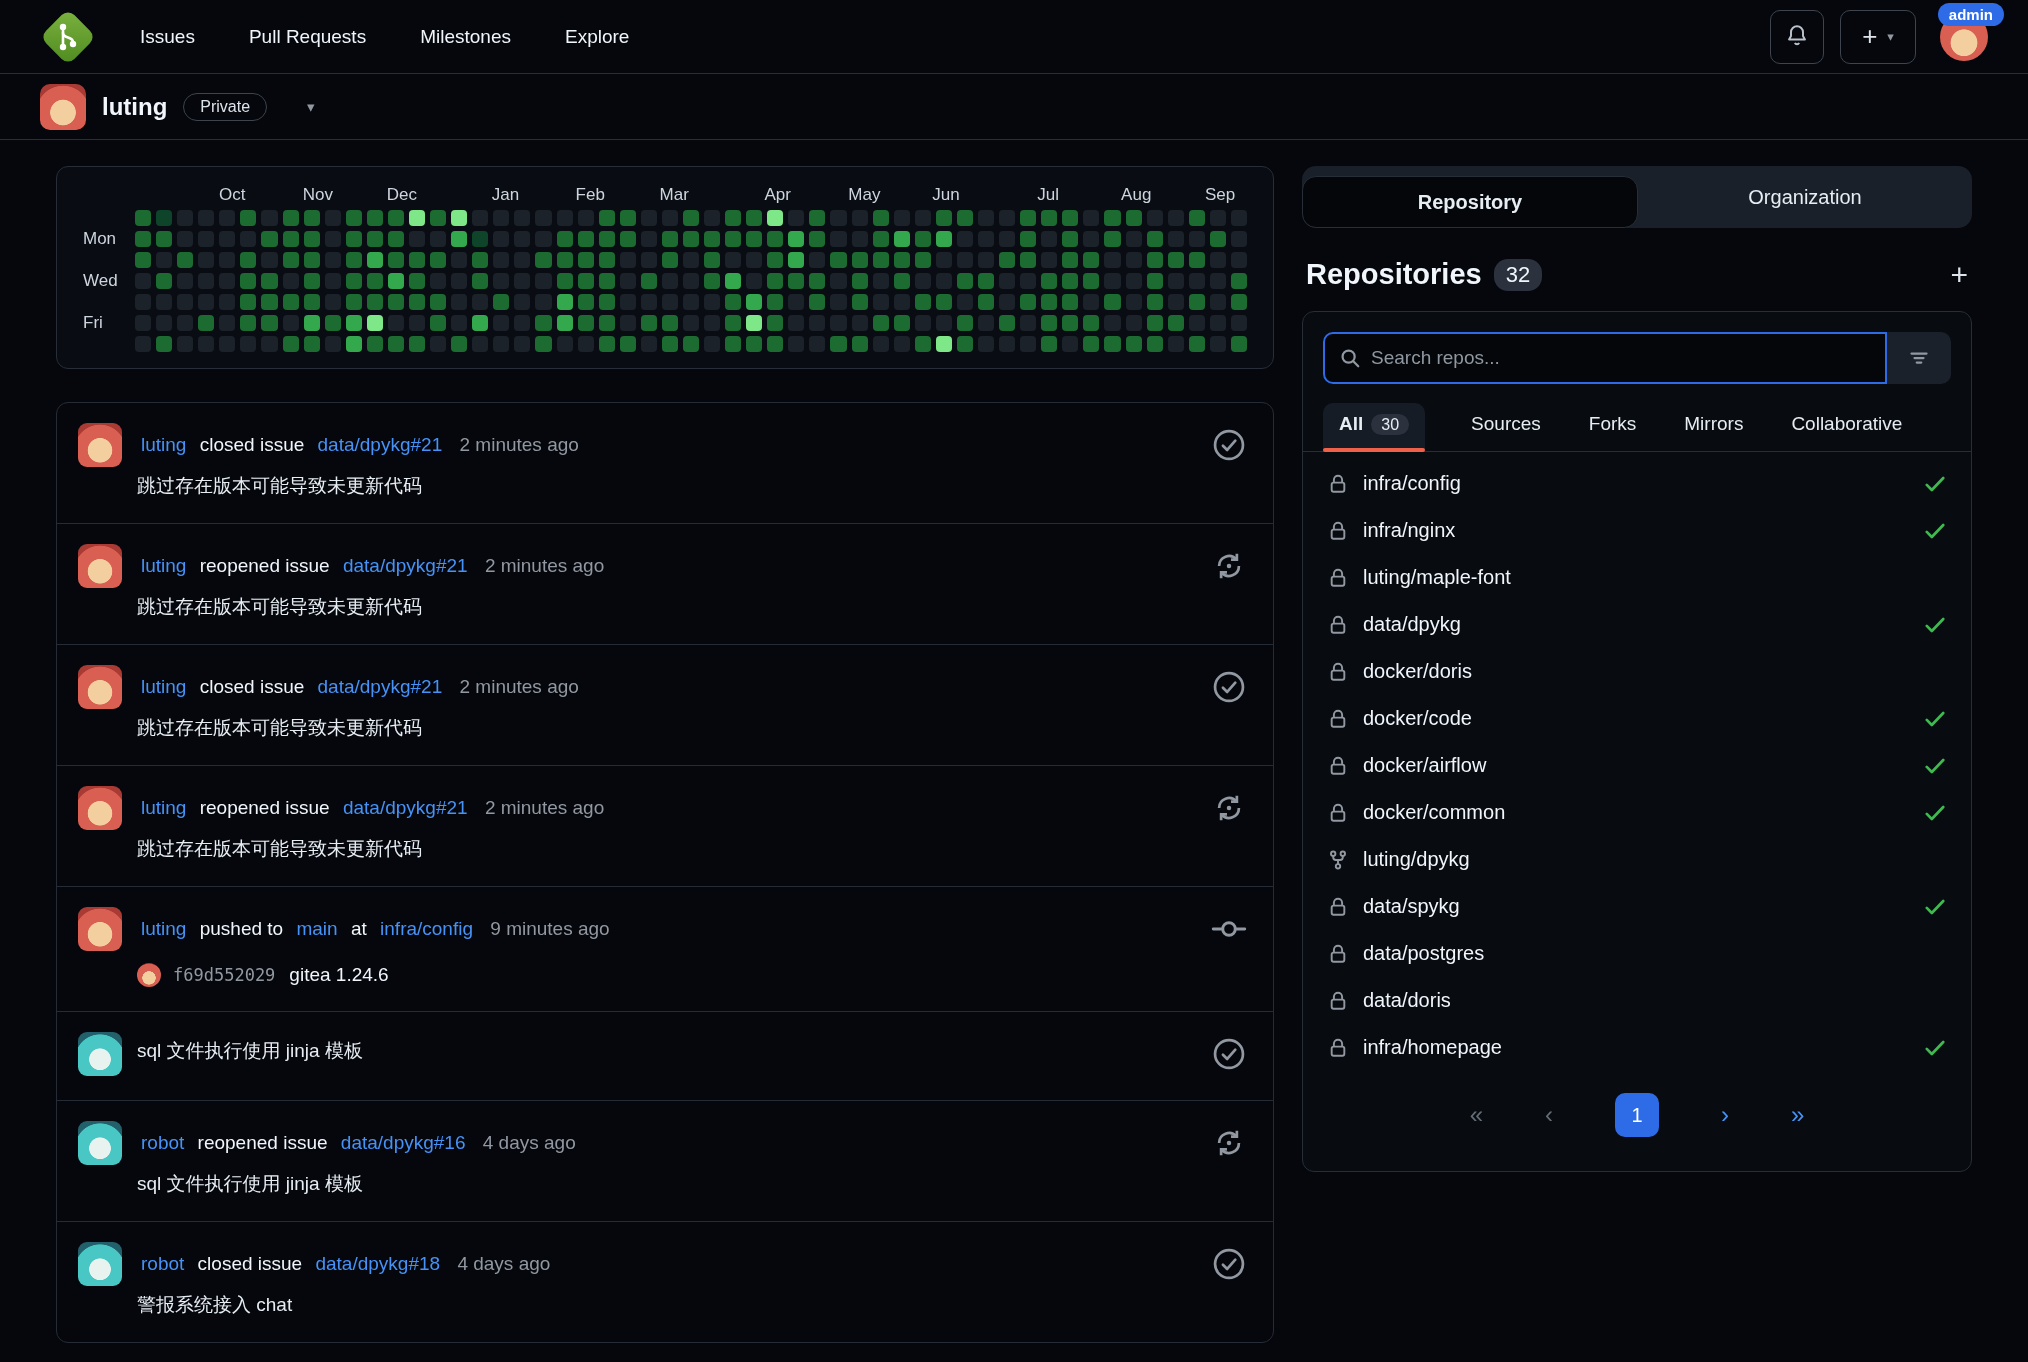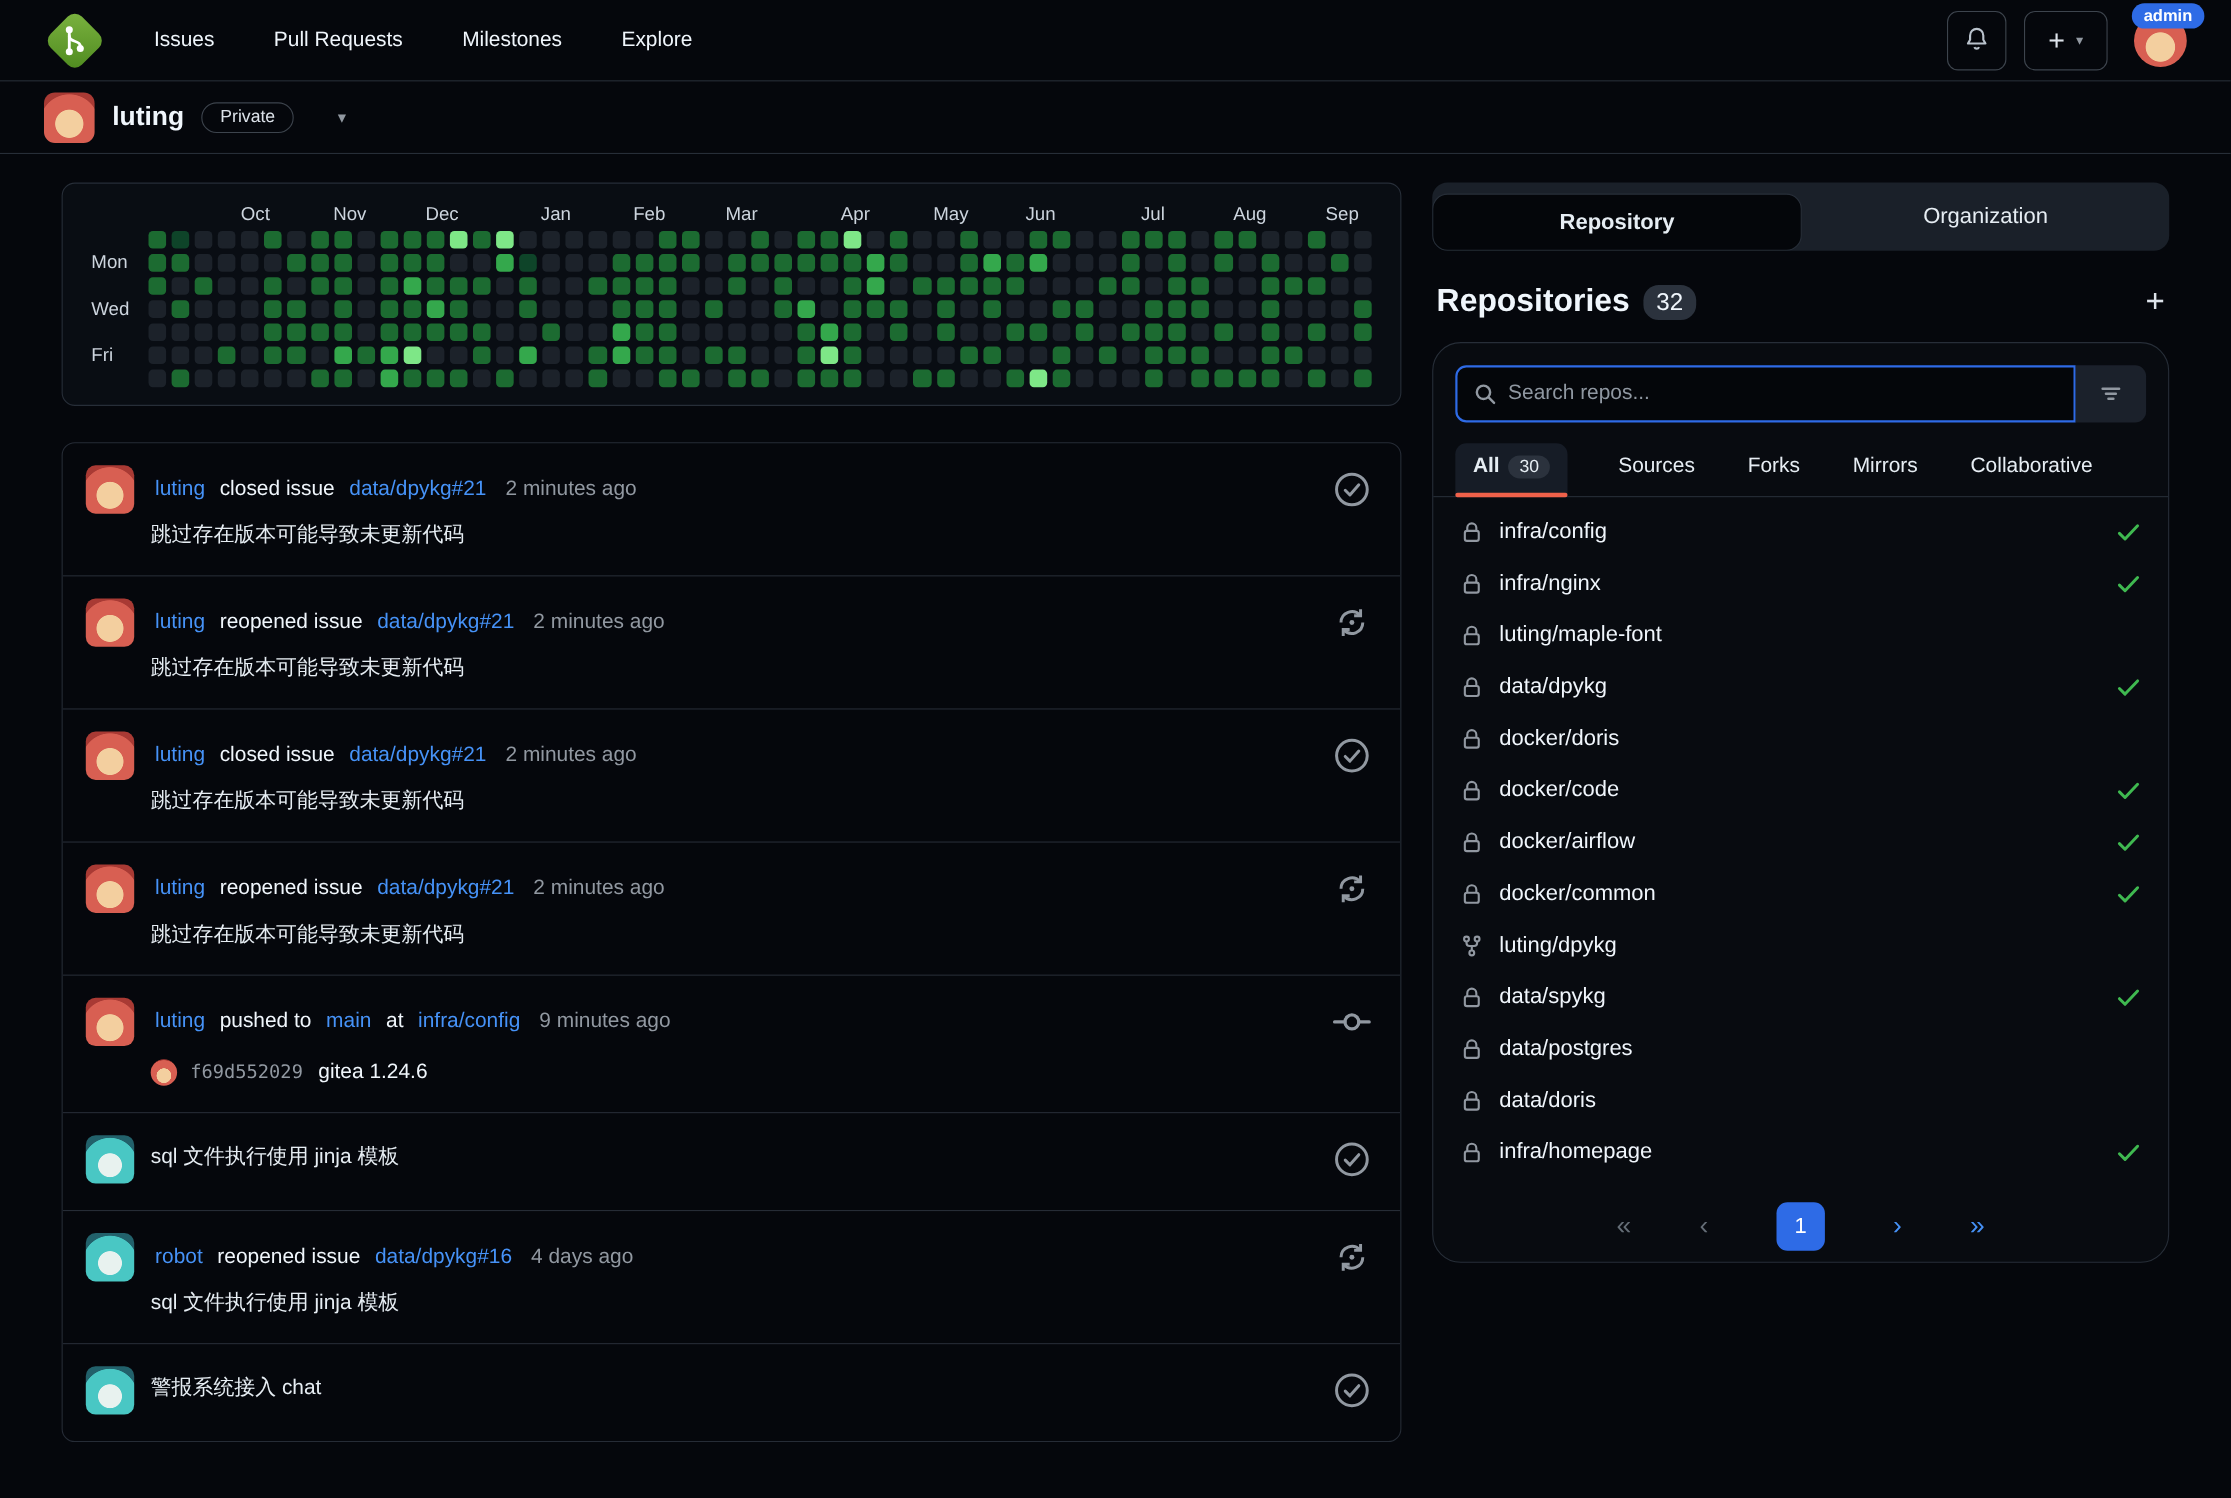--- a/index.html
+++ b/index.html
@@ -118,21 +118,21 @@
   .switch-tab.active { background:#04060a; border:1px solid #272e38; border-radius:14px; font-weight:bold;margin-top:10px; }
 
   .repos-heading { display:flex; align-items:center; margin:30px 4px 20px; }
   .repos-heading h2 { font-size:29px; font-weight:600; }
   .count-badge {
     background:#2b323d; color:#f0f6fc; font-size:22px; border-radius:14px;
     padding:3px 12px; margin-left:12px;
   }
   .add-repo { margin-left:auto; color:#dde3ea; font-size:30px; font-weight:300; cursor:pointer; line-height:1; }
 
-  .repo-card { border:1px solid #272e38; border-radius:26px; background:#080b10; padding-bottom:10px; }
+  .repo-card { border:1px solid #272e38; border-radius:12px; background:#080b10; padding-bottom:34px; }
   .search-row { display:flex; padding:20px 20px 12px; }
   .search-box {
     flex:1; display:flex; align-items:center; height:52px;
     border:2px solid #2e6be6; border-radius:10px 0 0 10px; background:#04060a; padding:0 14px;
   }
   .search-box input {
     flex:1; background:transparent; border:none; outline:none;
     color:#f0f6fc; font-size:19px; font-family:inherit; margin-left:10px;
   }
   .search-box input::placeholder { color:#8f97a1; }
@@ -772,20 +772,28 @@
               <path d="M12.4 8a4.4 4.4 0 0 1-7.7 2.9"></path>
               <path d="M11.5 2.6v2.6h-2.6" fill="none"></path>
               <path d="M4.5 13.4v-2.6h2.6" fill="none"></path>
               <circle cx="8" cy="8" r="1" fill="#9198a1" stroke="none"></circle>
             </svg>
           </span>
   </div>
         <div class="feed-item">
     <span class="feed-avatar avatar-robot"></span>
     <div class="feed-main">
+      <div class="feed-title">
+        <a class="link sep">robot</a>
+        <span class="sep">closed issue</span>
+        
+        
+        <a class="link sep">data/dpykg#18</a>
+        <span class="feed-time">4 days ago</span>
+      </div>
       <div class="feed-body">警报系统接入 chat</div>
 
     </div>
     <span class="feed-icon">
             <svg width="36" height="36" viewBox="0 0 16 16" fill="none" stroke="#9198a1" stroke-width="1.2">
               <circle cx="8" cy="8" r="6.2"></circle>
               <path d="M5.3 8.3l1.9 1.9 3.6-4.1" stroke-linecap="round" stroke-linejoin="round"></path>
             </svg>
           </span>
   </div>

